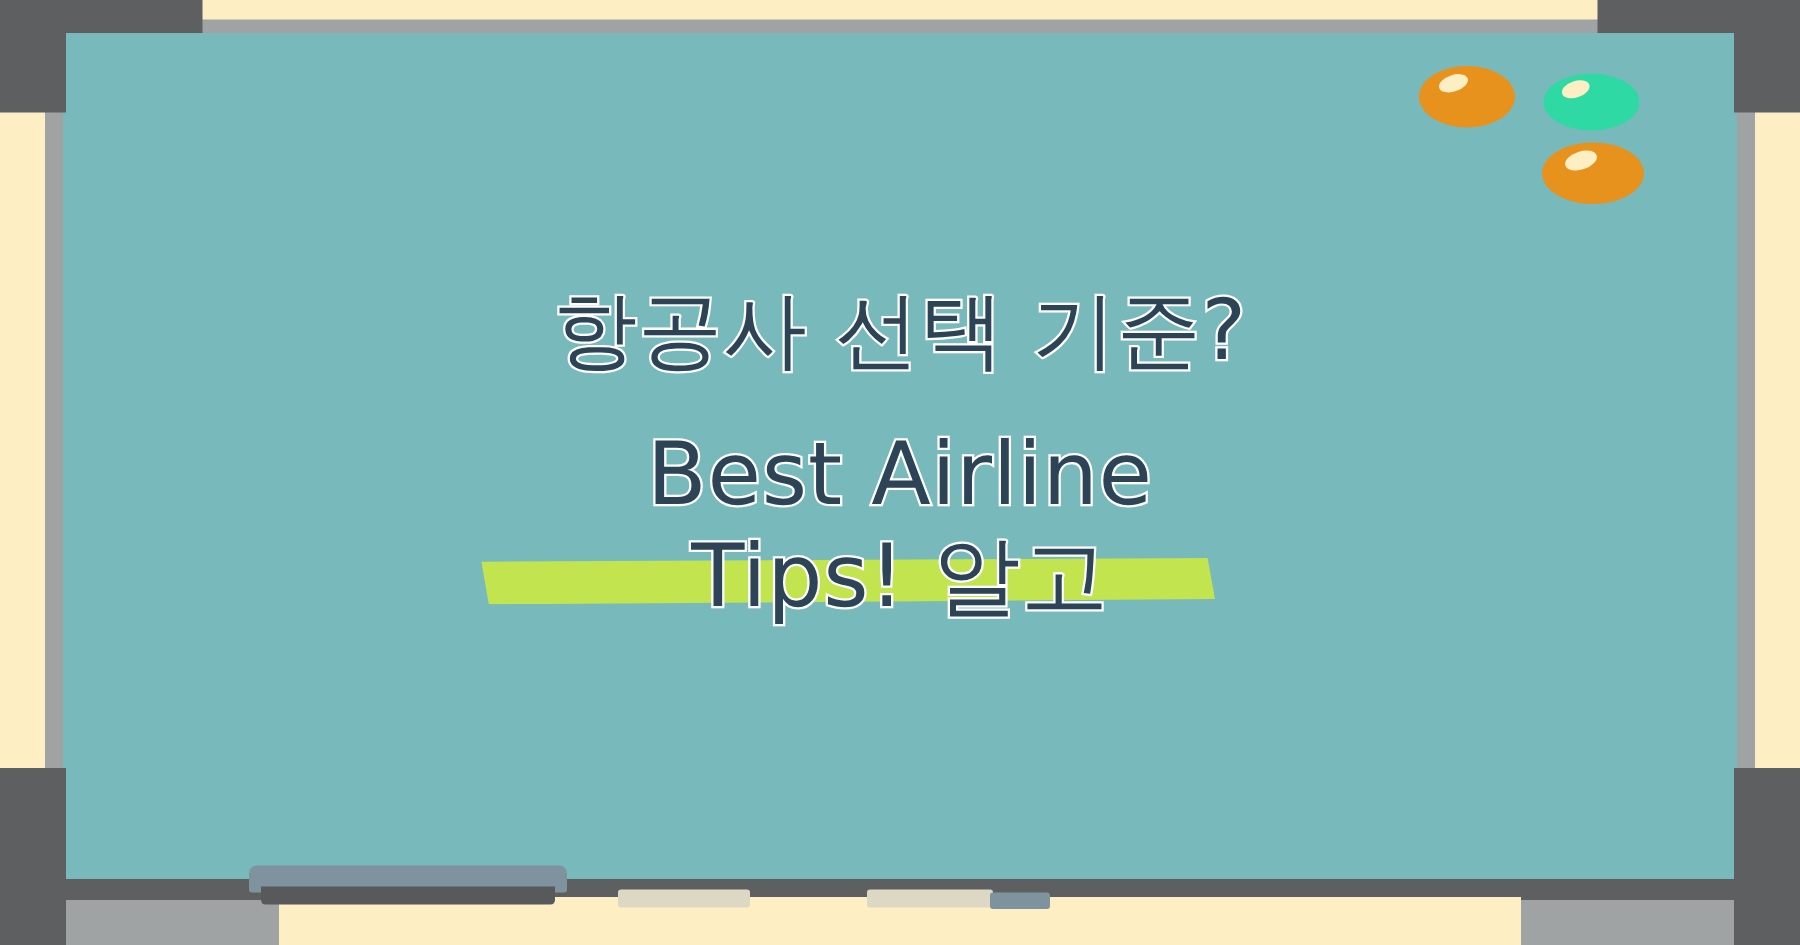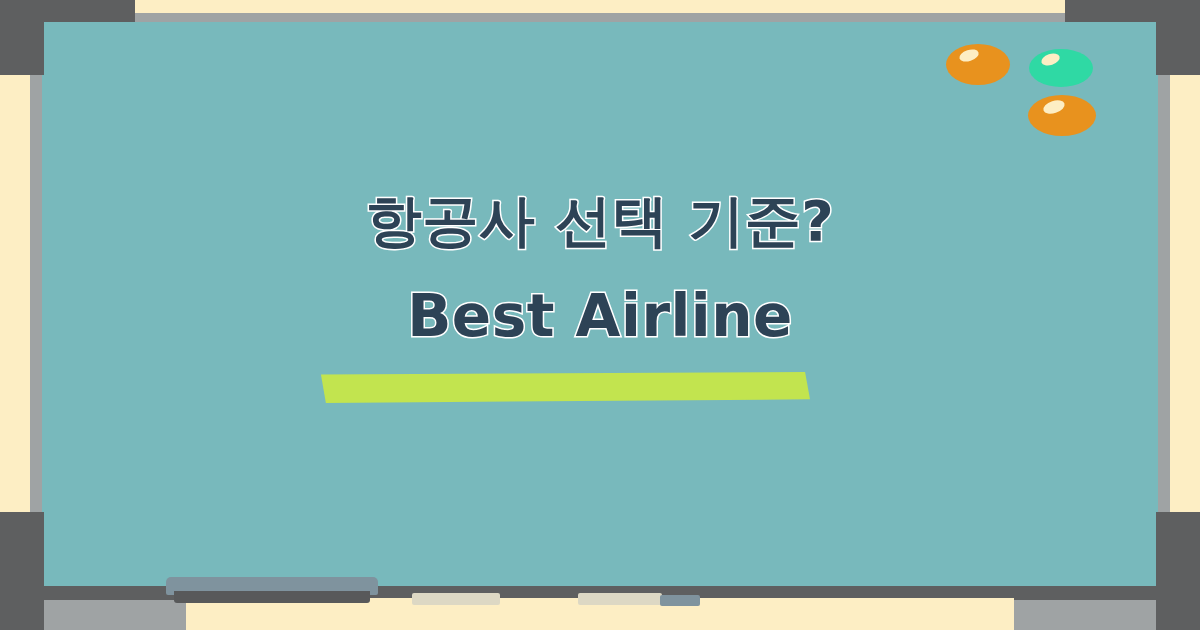--- a/index.html
+++ b/index.html
@@ -144,21 +144,21 @@
     top: 186px;
     width: 1200px;
     text-align: center;
     z-index: 5;
   }
   .title-line {
     position: relative;
     display: block;
     color: #2d4356;
     font-family: "DejaVu Sans", sans-serif;
-    font-weight: bold;
+    font-weight: normal;
     letter-spacing: 0.5px;
     -webkit-text-stroke: 3px #ffffff;
     paint-order: stroke fill;
     white-space: nowrap;
   }
   #title-line-1 { font-size: 56px; line-height: 70px; }
   #title-line-2 { font-size: 58px; line-height: 68px; margin-top: 26px; }
   #title-line-3 { font-size: 58px; line-height: 68px; }
 
   
@@ -196,20 +196,21 @@
   </div>
   <div class="magnet" id="magnet-orange-2">
     <span class="magnet-gloss"></span>
   </div>
 
   <div id="highlight-bar"></div>
 
   <div id="title-block">
     <span class="title-line" id="title-line-1">항공사 선택 기준?</span>
     <span class="title-line" id="title-line-2">Best Airline</span>
+    <span class="title-line" id="title-line-3">Tips! 알고</span>
   </div>
 
   <div class="ledge"></div>
   <div class="ledge-lip"></div>
 
   <div id="eraser">
     <div class="eraser-top"></div>
     <div class="eraser-base"></div>
   </div>
 

